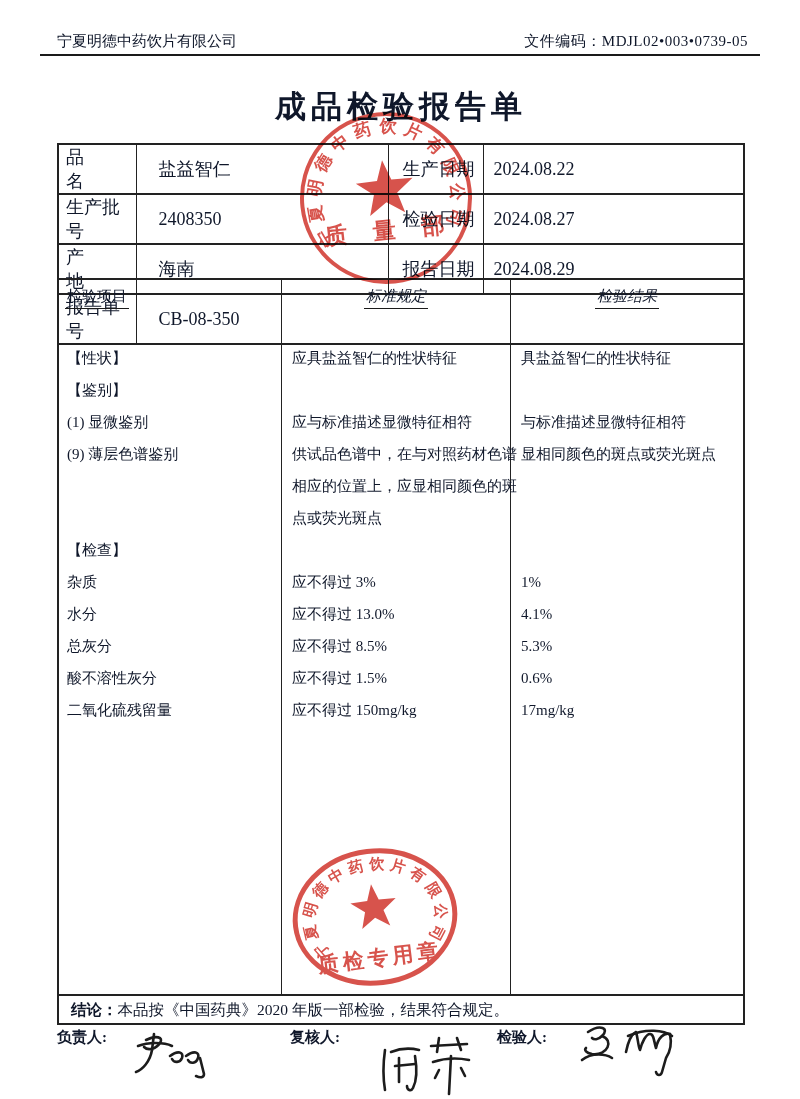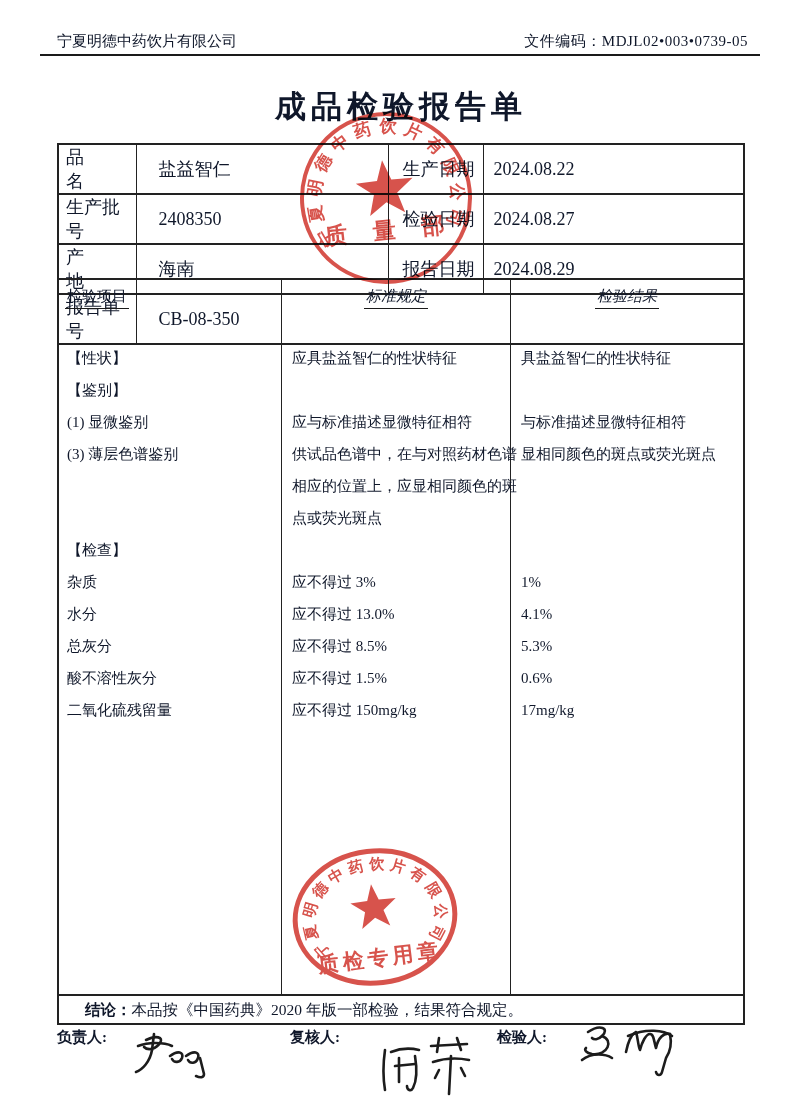--- a/index.html
+++ b/index.html
@@ -45,21 +45,21 @@
   .col-head.center { text-align:center;font-style:italic; }
   .col-head span { display:inline-block; border-bottom:1px solid #1a1a1a; padding:0 2px 2px 2px; }
   .lines { position:absolute; top:62px; left:0; right:0; }
   .line { height:32px; line-height:32px; font-size:15px; white-space:nowrap; }
   .col-items .line { padding-left:8px; }
   .col-standards .line { padding-left:10px; }
   .col-results .line { padding-left:10px; }
   
   .conclusion {
     border-top:2px solid #222; height:29px; line-height:27px;
-    padding-left:26px; font-size:15.5px; white-space:nowrap;
+    padding-left:12px; font-size:15.5px; white-space:nowrap;
   }
   .conclusion .c-label { font-weight:bold; }
   
   .foot-label { position:absolute; top:1028px; font-size:15px;font-weight:bold; }
   .fl-1 { left:57px; } .fl-2 { left:290px; } .fl-3 { left:497px; }
   .sig { position:absolute; }
   .sig path { stroke:#1c1c1c; stroke-width:2.6; fill:none; stroke-linecap:round; stroke-linejoin:round; }
   
   .stamp { position:absolute; mix-blend-mode:multiply; opacity:.88; }
   .stamp-top { left:298px; top:108px; }
@@ -105,21 +105,21 @@
 
   <div class="insp">
     <div class="insp-cols">
 
       <div class="col col-items">
         <div class="col-head left"><span>检验项目</span></div>
         <div class="lines">
           <div class="line">【性状】</div>
           <div class="line">【鉴别】</div>
           <div class="line">(1) 显微鉴别</div>
-          <div class="line">(3) 薄层色谱鉴别</div>
+          <div class="line">(9) 薄层色谱鉴别</div>
           <div class="line"></div>
           <div class="line"></div>
           <div class="line">【检查】</div>
           <div class="line">杂质</div>
           <div class="line">水分</div>
           <div class="line">总灰分</div>
           <div class="line">酸不溶性灰分</div>
           <div class="line">二氧化硫残留量</div>
         </div>
       </div>

